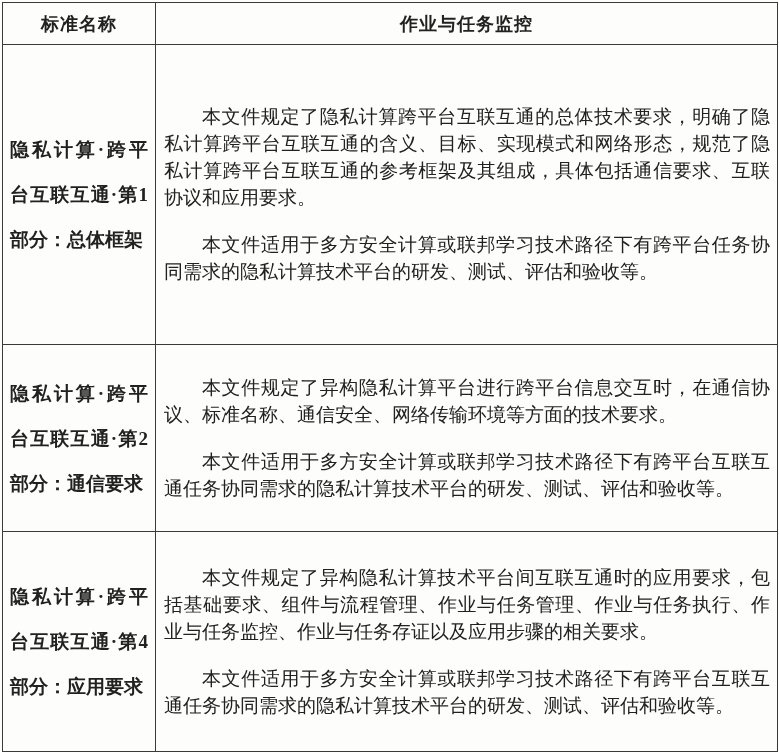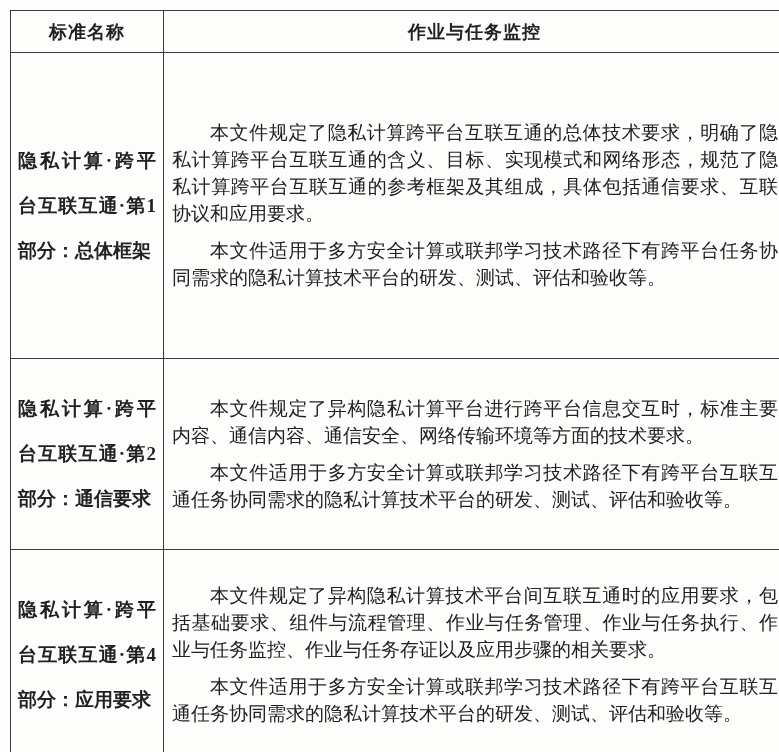--- a/index.html
+++ b/index.html
@@ -6,21 +6,21 @@
     margin: 0;
     padding: 0;
     background: #ffffff;
   }
   .doc {
     position: relative;
     width: 779px;
     height: 752px;
     box-sizing: border-box;
     background: var(--bg, #fdfdfb);
-    padding: 10px;
+    padding: 2px;
   }
   table.standards {
     width: 775px;
     height: 750px;
     border-collapse: collapse;
     table-layout: fixed;
     font-family: "Liberation Serif", "DejaVu Serif", serif;
     color: var(--text, #212121);
     background: var(--bg, #fdfdfb);
   }
@@ -63,21 +63,21 @@
     font-size: 19px;
     line-height: 27px;
     text-align: justify;
     text-justify: inter-character;
   }
   .content-cell p {
     margin: 0;
     text-indent: 2em;
   }
   .content-cell p + p {
-    margin-top: 10px;
+    margin-top: 20px;
   }
 </style>
 </head>
 <body>
 
 <div class="doc">
   <table class="standards">
     <colgroup>
       <col class="c1">
       <col class="c2">
@@ -97,21 +97,21 @@
             <p>本文件规定了隐私计算跨平台互联互通的总体技术要求，明确了隐私计算跨平台互联互通的含义、目标、实现模式和网络形态，规范了隐私计算跨平台互联互通的参考框架及其组成，具体包括通信要求、互联协议和应用要求。</p>
             <p>本文件适用于多方安全计算或联邦学习技术路径下有跨平台任务协同需求的隐私计算技术平台的研发、测试、评估和验收等。</p>
           </td>
   </tr>
 
   <tr>
     <td class="name-cell">
       <span>隐私计算·跨平台互联互通·第2部分：通信要求</span>
     </td>
     <td class="content-cell">
-            <p>本文件规定了异构隐私计算平台进行跨平台信息交互时，标准主要内容、通信内容、通信安全、网络传输环境等方面的技术要求。</p>
+            <p>本文件规定了异构隐私计算平台进行跨平台信息交互时，在通信协议、标准名称、通信安全、网络传输环境等方面的技术要求。</p>
             <p>本文件适用于多方安全计算或联邦学习技术路径下有跨平台互联互通任务协同需求的隐私计算技术平台的研发、测试、评估和验收等。</p>
           </td>
   </tr>
 
 
   <tr>
     <td class="name-cell">
       <span>隐私计算·跨平台互联互通·第4部分：应用要求</span>
     </td>
     <td class="content-cell">

